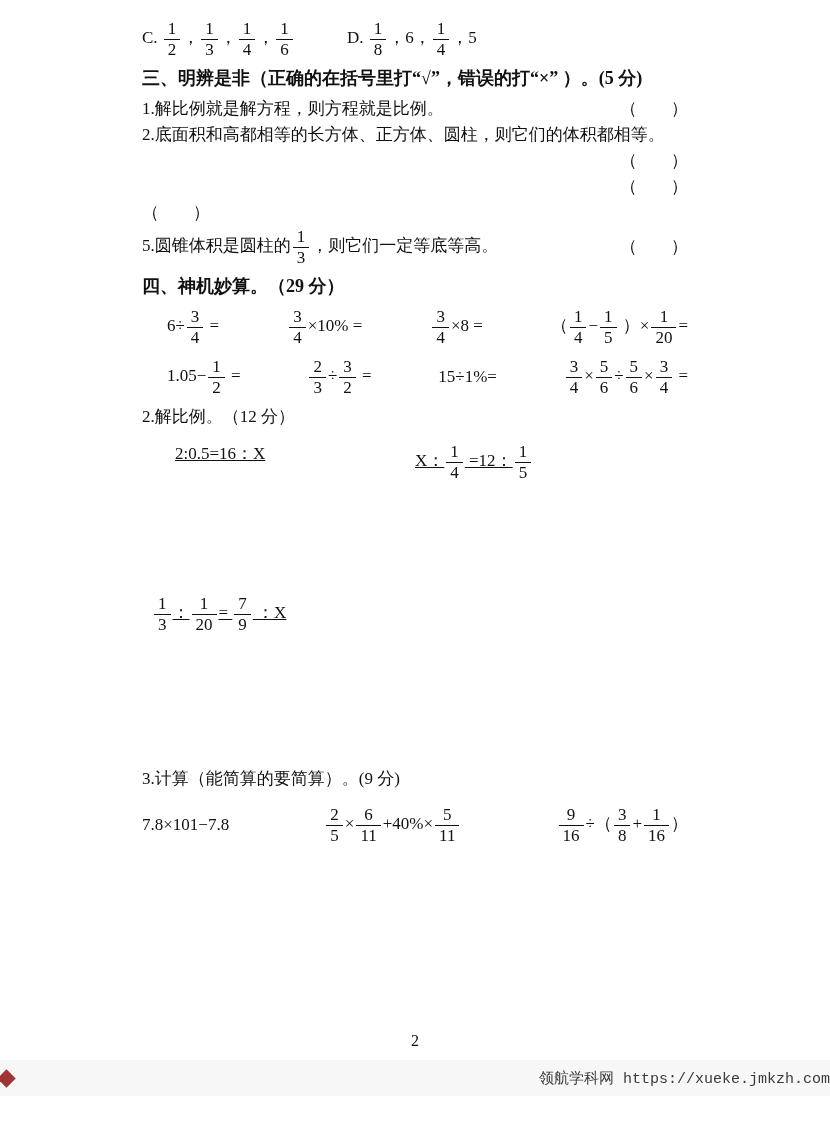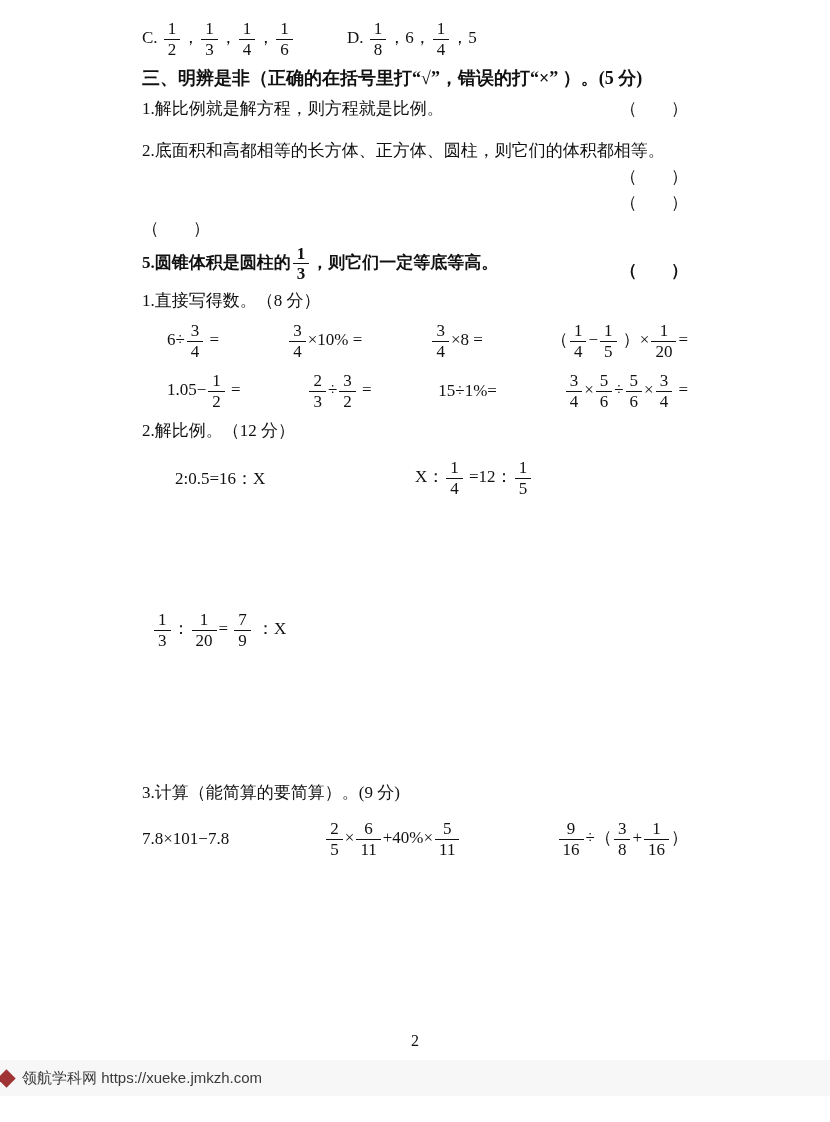--- a/index.html
+++ b/index.html
@@ -20,53 +20,53 @@
   .frac .num { display:block; padding:0 4px; }
   .frac .den { display:block; border-top:1.5px solid #111; padding:0 4px; }
 
   .options-row { display:flex; align-items:center; min-height:42px; }
   .options-row .opt-c { width:205px; }
 
   .sec-title {
     font-weight:bold; font-size:18px; margin:6px 0 6px 0; line-height:24px;
   }
 
-  .tf-item { display:flex; justify-content:space-between; align-items:flex-end; line-height:26px; }
+  .tf-item { display:flex; justify-content:space-between; align-items:center; line-height:26px; }
   .tf-item .bracket { white-space:pre; }
-  .tf-item.tall { min-height:42px;font-weight:bold; }
+  .tf-item.tall { min-height:42px; }
   .tf-block .bracket-line { text-align:right; line-height:26px; }
-  .tf-block .txt { line-height:26px;margin-top:16px; }
+  .tf-block .txt { line-height:26px; }
   .bracket { white-space:pre; }
 
   .sub-label { line-height:26px; margin-top:4px; }
 
   .calc-row {
     display:flex; justify-content:space-between; align-items:center;
     padding-left:25px; min-height:46px; margin:4px 0 2px 0;
   }
   .calc-row-3 { padding-left:0; margin-top:10px; }
 
-  .prop-row { display:flex; align-items:center; margin-top:12px; min-height:44px; }
+  .prop-row { display:flex; margin-top:12px; min-height:44px;text-decoration:underline; }
   .prop-row .p1 { width:50%; padding-left:33px; }
   .prop-row .p2 { width:50%; padding-left:0; }
   .prop-row-2 { margin-top:108px; }
   .prop-row-2 .p1 { padding-left:38px; }
   .prop-row-2 .p2 { padding-left:10px; }
   .sub3 { margin-top:128px; }
 
   .page-number {
     position:absolute; left:0; right:0; bottom:72px;
     text-align:center; font-size:16px;
   }
   .footer {
     position:absolute; left:0; right:0; bottom:26px; height:36px;
     background:#f7f7f7;
-    display:flex; align-items:center; justify-content:flex-start; gap:9px;
+    display:flex; align-items:center; justify-content:space-between; gap:9px;
     font-size:15px; color:#3a3a3a;
-    font-family:Liberation Sans, sans-serif;
+    font-family:Liberation Mono, monospace;
   }
   .logo-diamond {
     width:13px; height:13px; transform:rotate(45deg);
     display:inline-block; flex:0 0 auto;
   }
 </style>
 </head>
 <body>
 
 <div class="page">
@@ -120,22 +120,22 @@
     </div>
 
     <div class="tf-item tall">
       <span class="math"><span>5.圆锥体积是圆柱的</span><span class="frac">
             <span class="num">1</span>
             <span class="den">3</span>
           </span><span>，则它们一定等底等高。</span></span>
       <span class="bracket">（　　）</span>
     </div>
 
-
-    <div class="sub-label">1.直接写得数。（8 分）</div>
+    <div class="sec-title">四、神机妙算。（29 分）</div>
+
 
     <div class="calc-row">
       <span class="math"><span>6÷</span><span class="frac">
             <span class="num">3</span>
             <span class="den">4</span>
           </span><span> =</span></span>
       <span class="math"><span class="frac">
             <span class="num">3</span>
             <span class="den">4</span>
           </span><span>×10% =</span></span>

